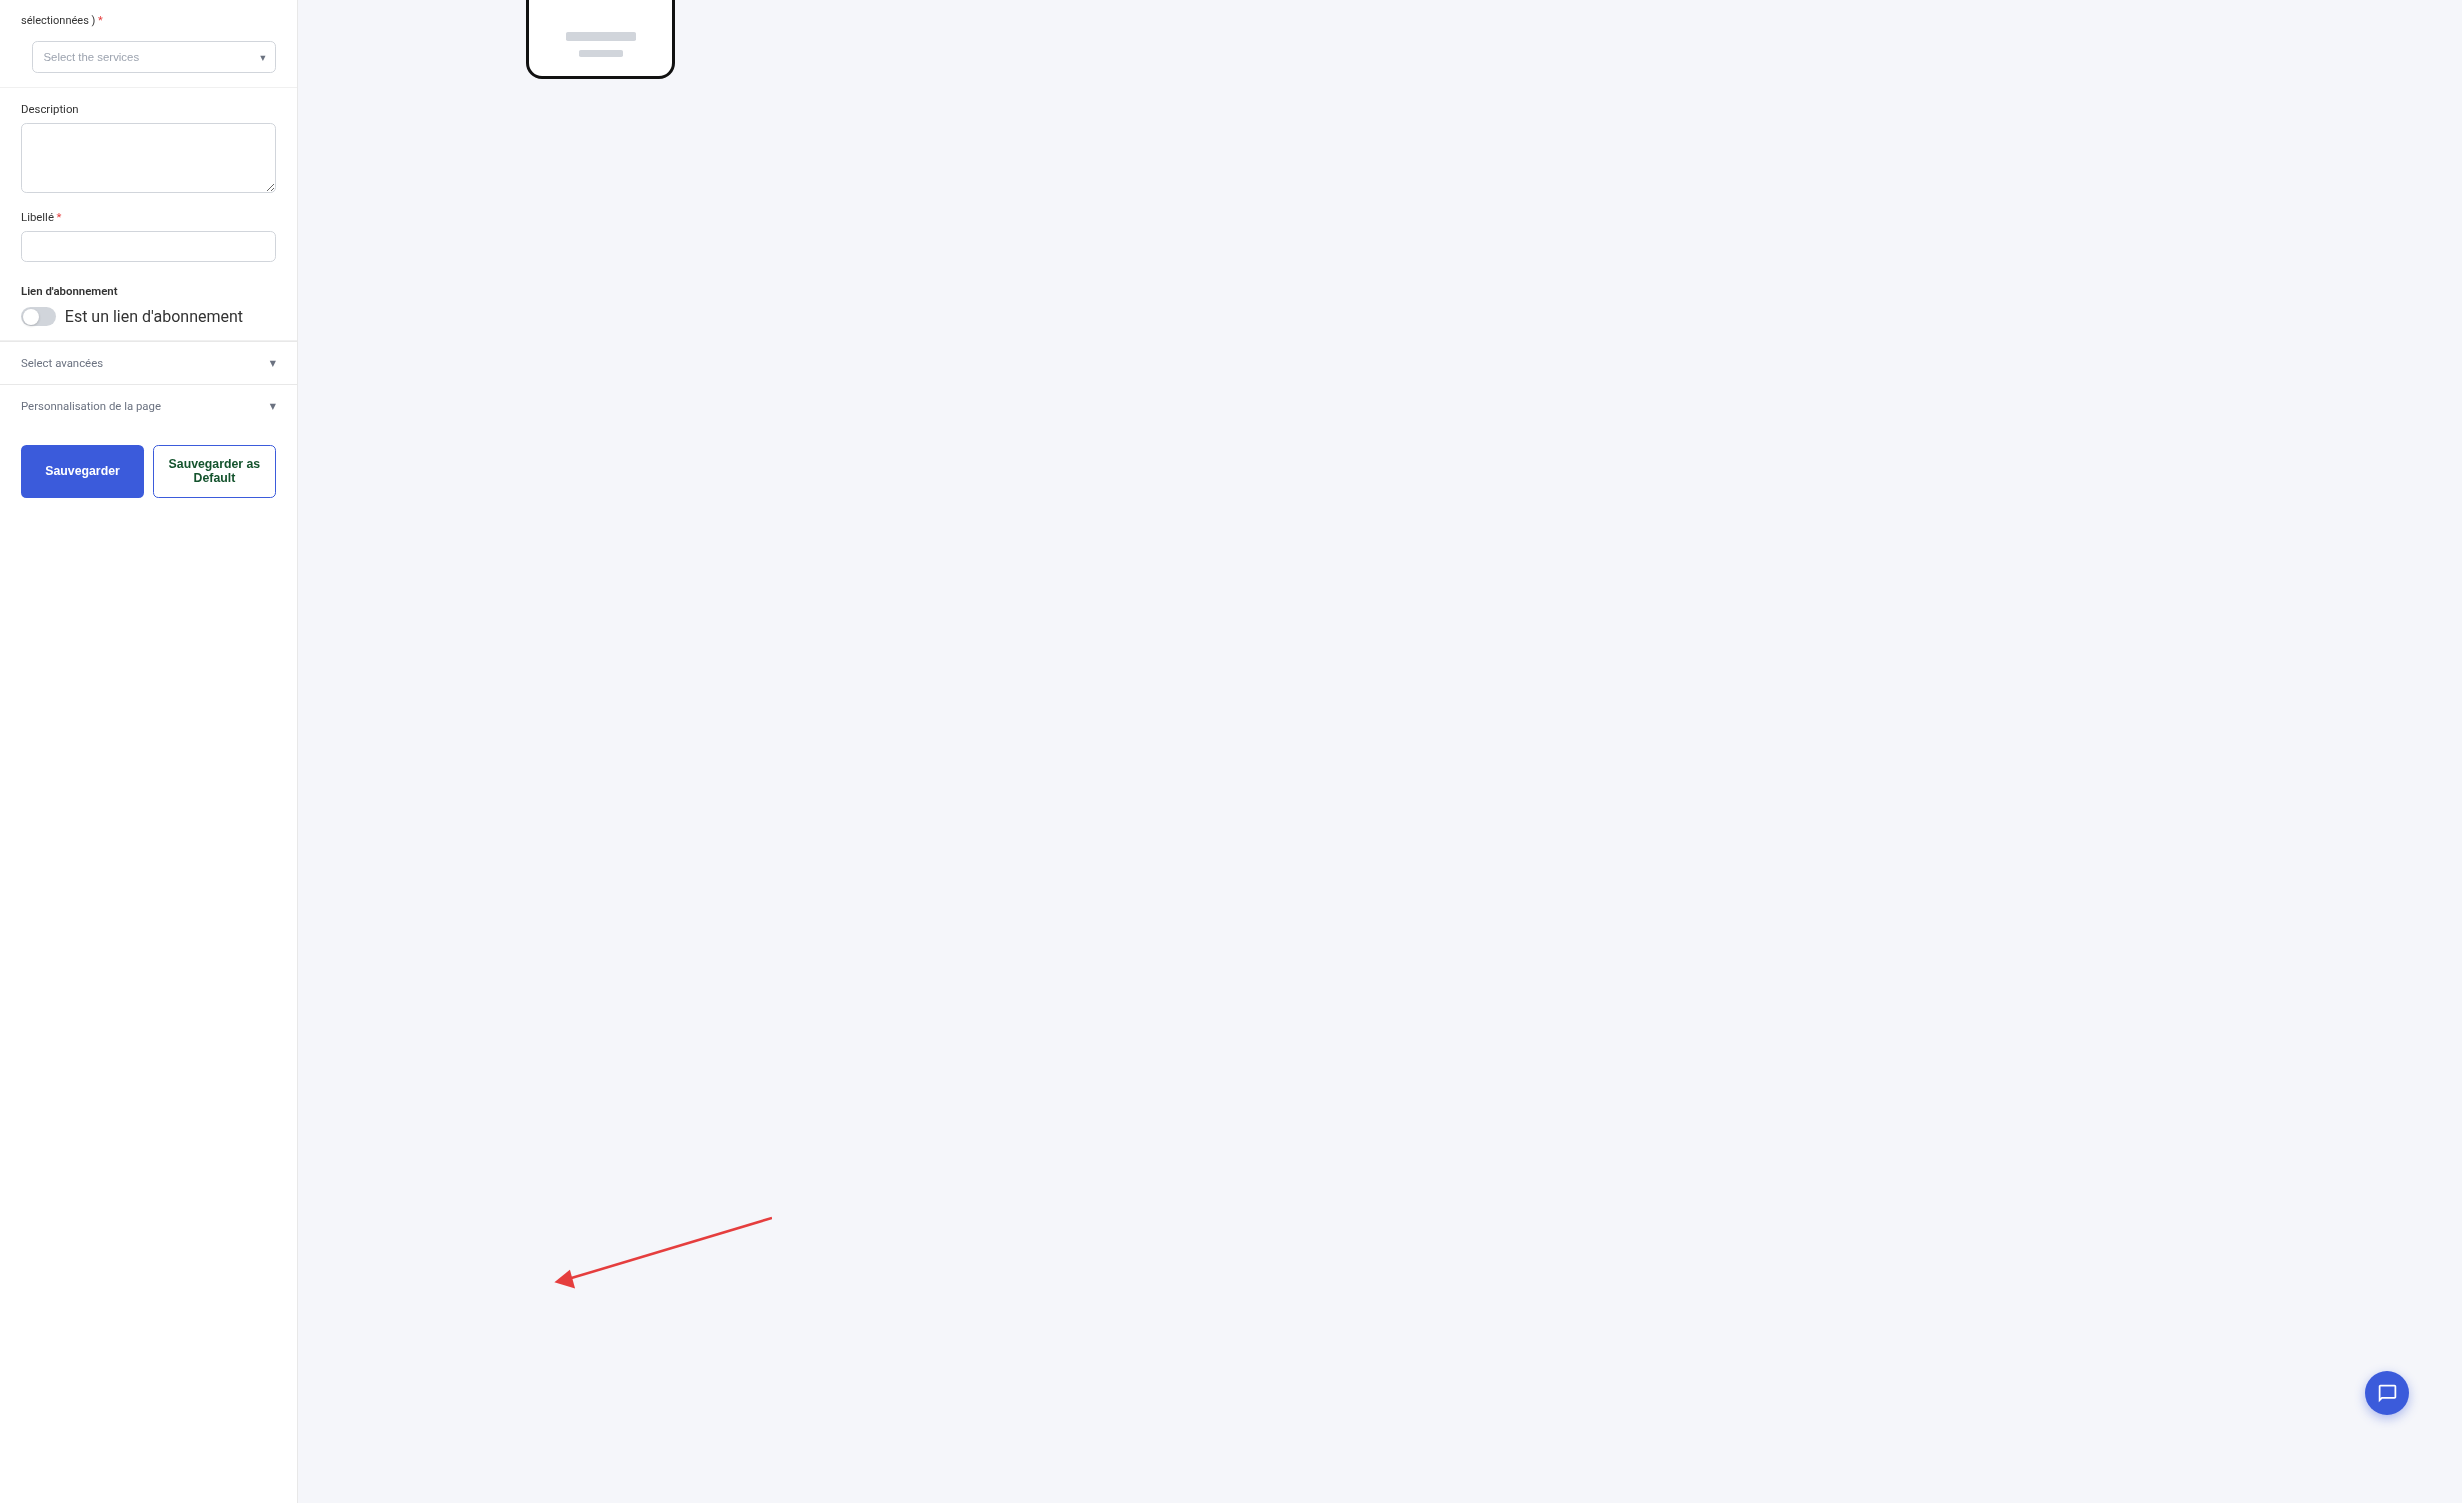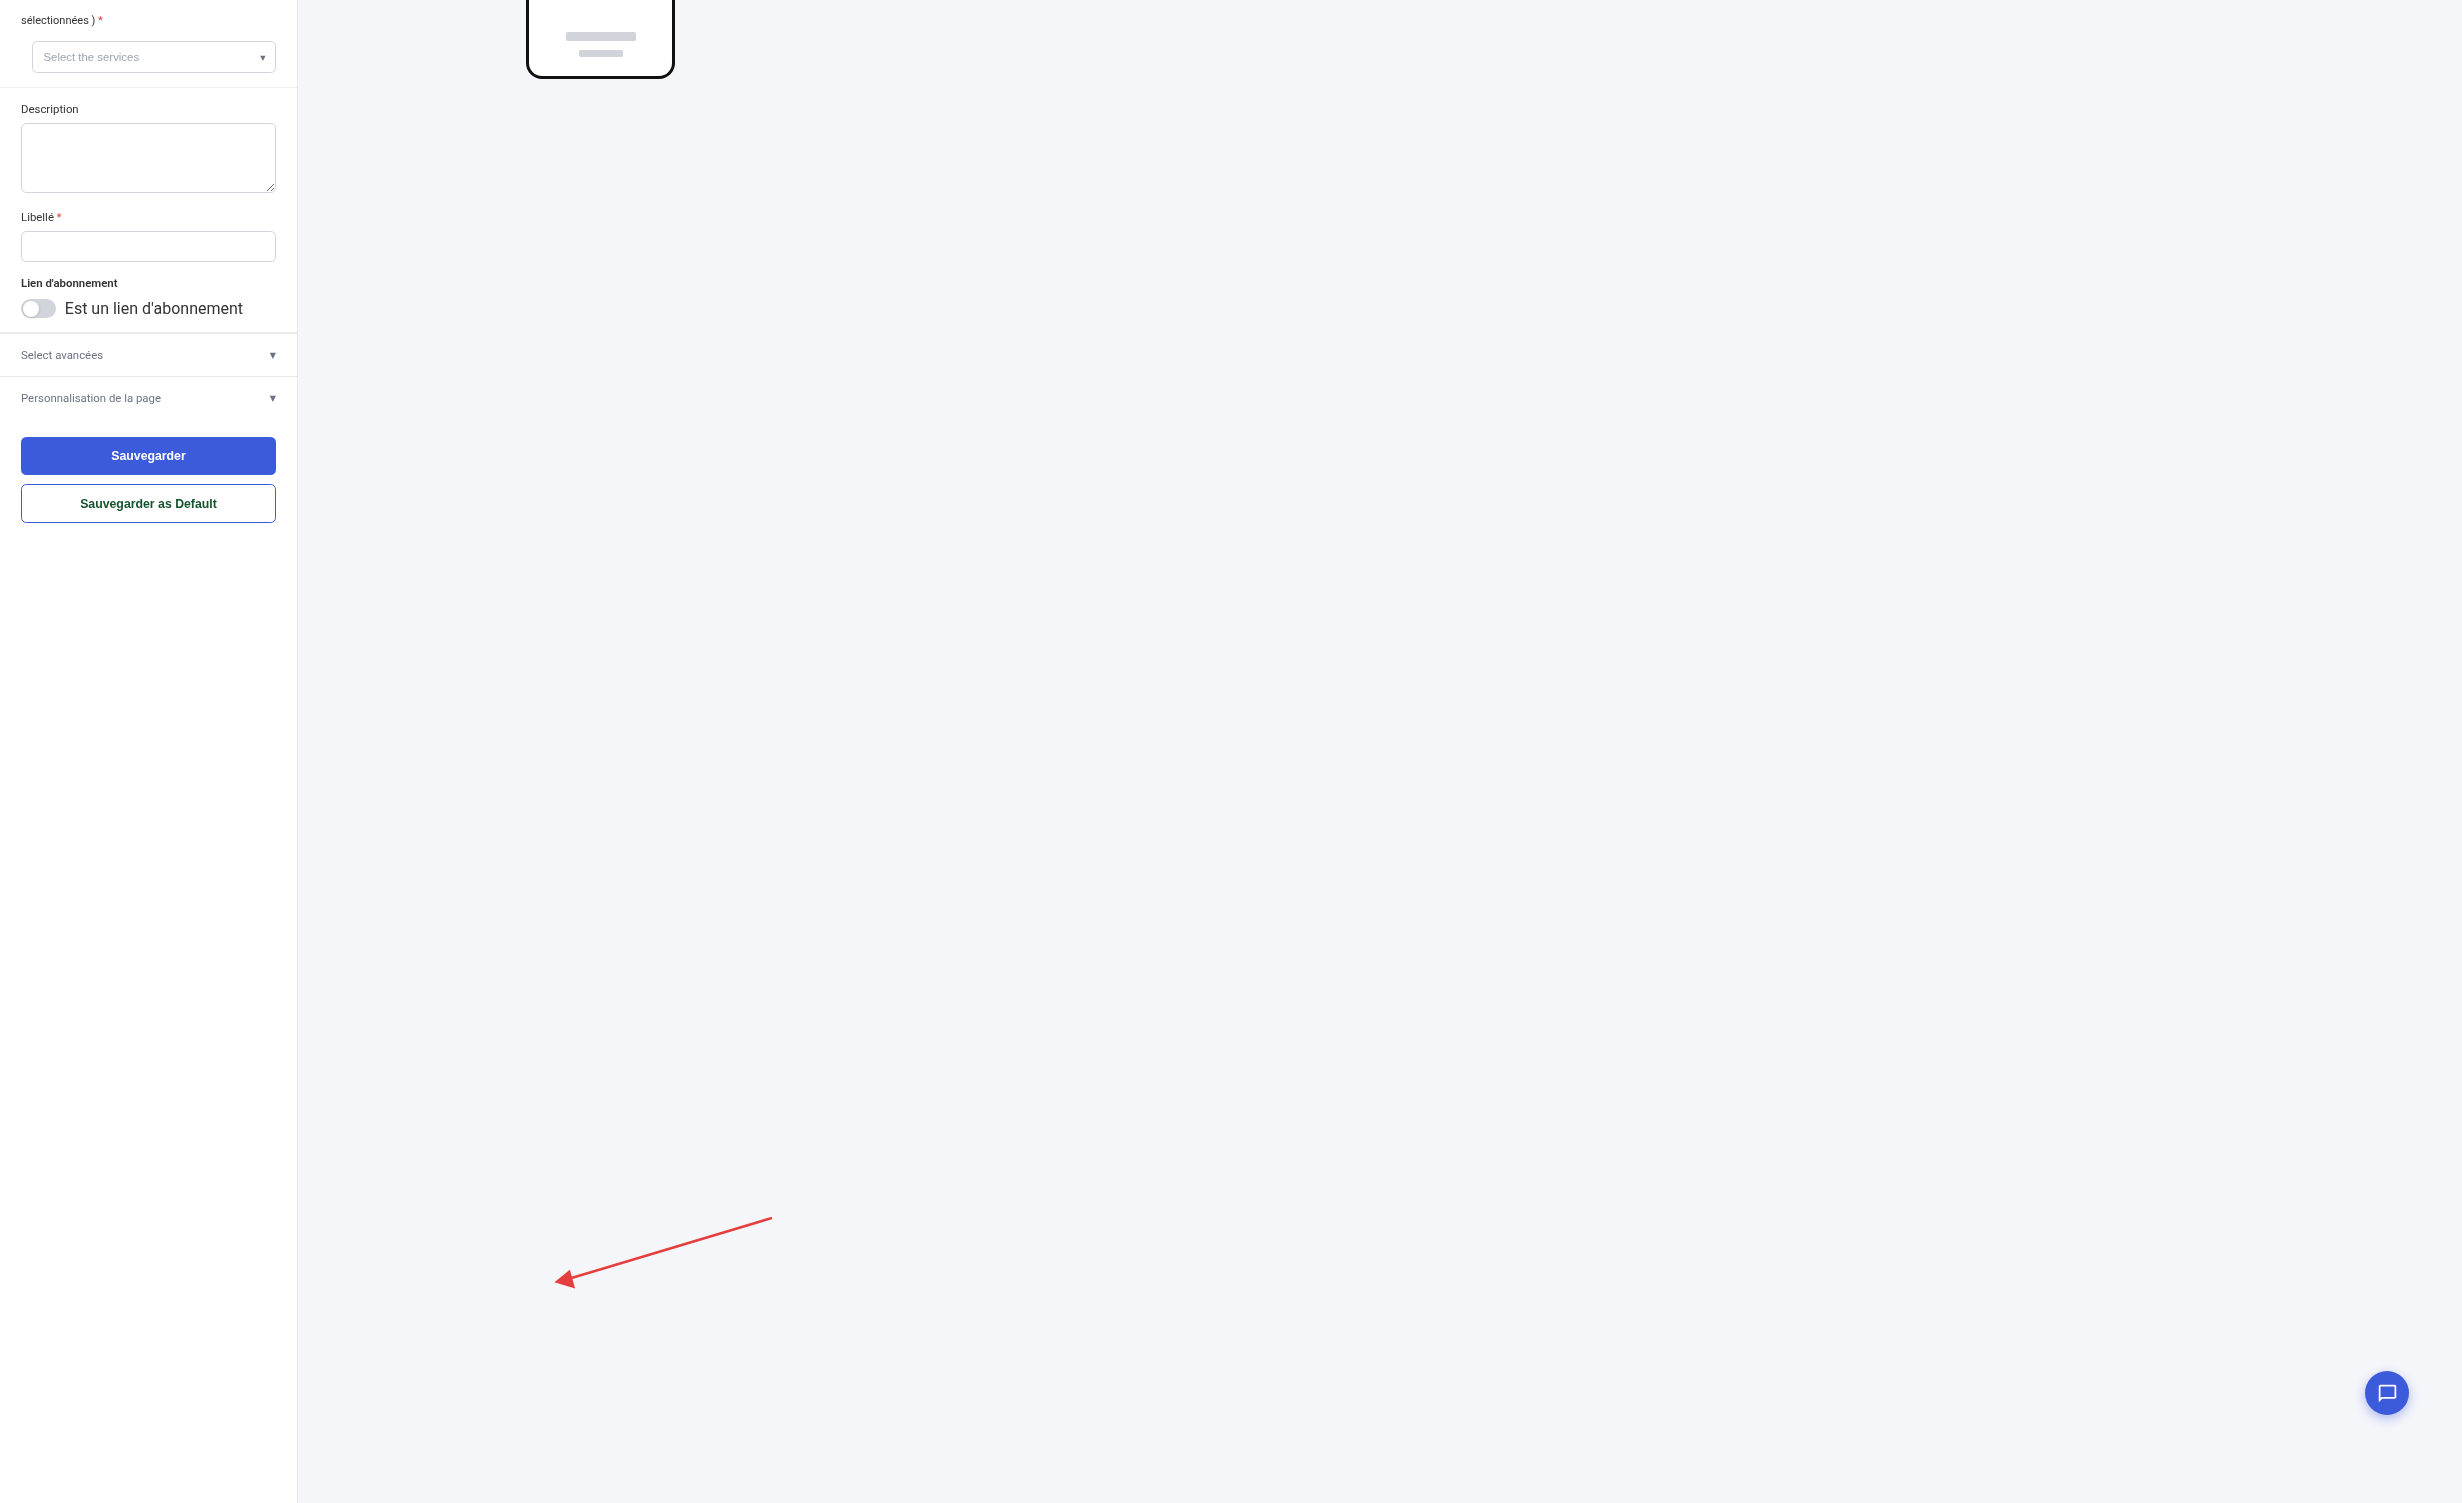--- a/index.html
+++ b/index.html
@@ -128,21 +128,21 @@
       accent-color: #3b5bdb;
       cursor: pointer;
     }
 
     .radio-label {
       font-size: 11.4px;
       color: #333;
     }
 
     .toggle-section {
-      margin-top: 14px;
+      margin-top: 22px;
     }
 
     .toggle-section-title {
       font-size: 11.4px;
       font-weight: 600;
       color: #333;
       margin-bottom: 8.8px;
     }
 
     .toggle-row {
@@ -197,21 +197,21 @@
     }
 
     .chevron-icon {
       font-size: 12.3px;
       color: #6b7280;
     }
 
     .button-section {
       padding: 17.5px 21px;
       display: flex;
-      flex-direction: column;
+      flex-direction: row;
       gap: 8.8px;
     }
 
     .btn-primary {
       width: 100%;
       padding: 12.3px;
       background: #3b5bdb;
       color: #ffffff;
       border: none;
       border-radius: 5.3px;

